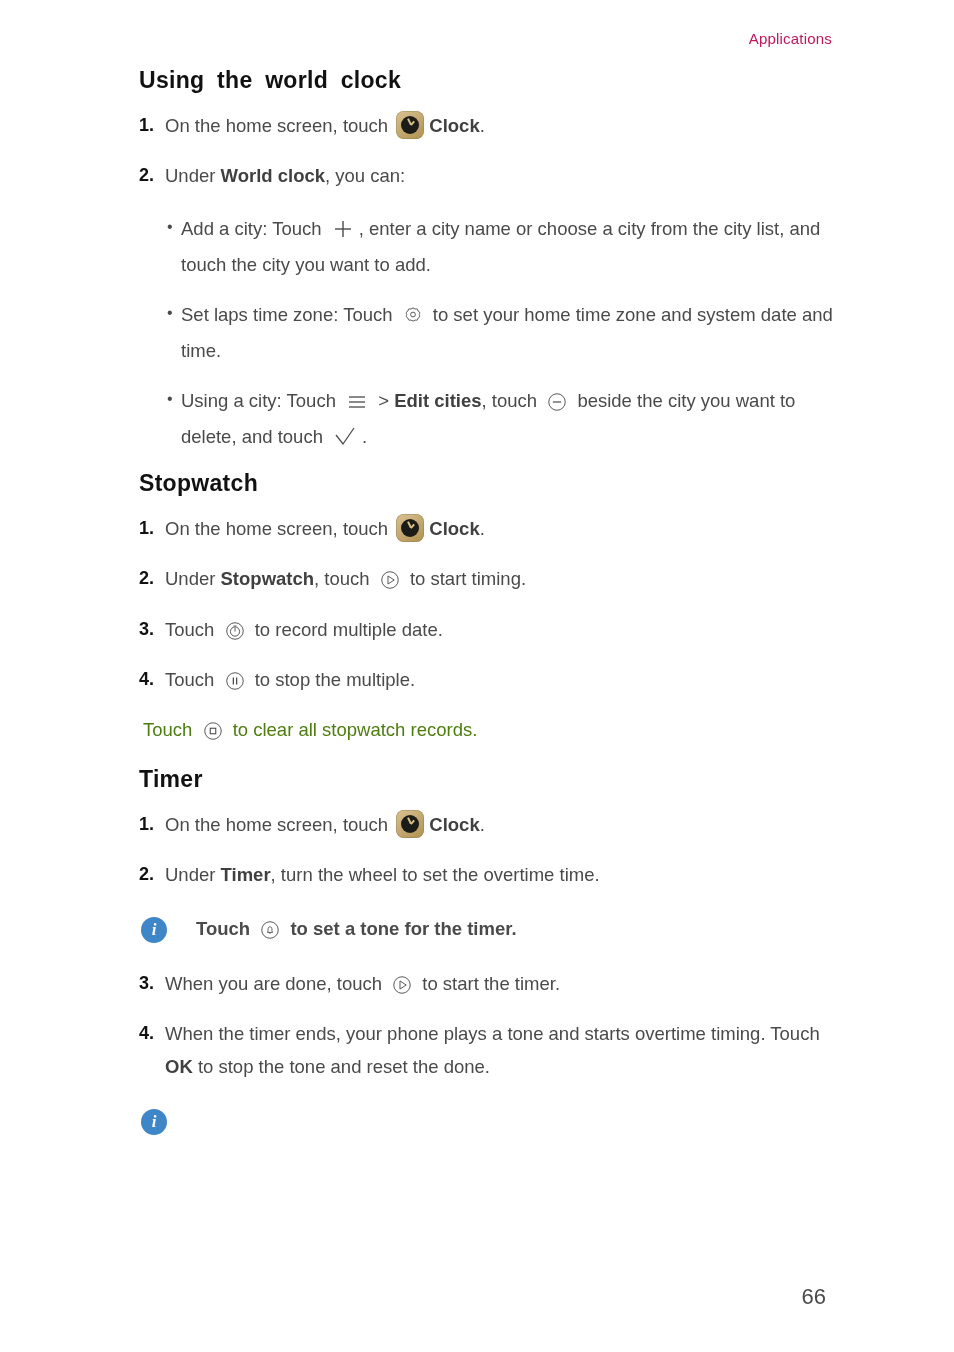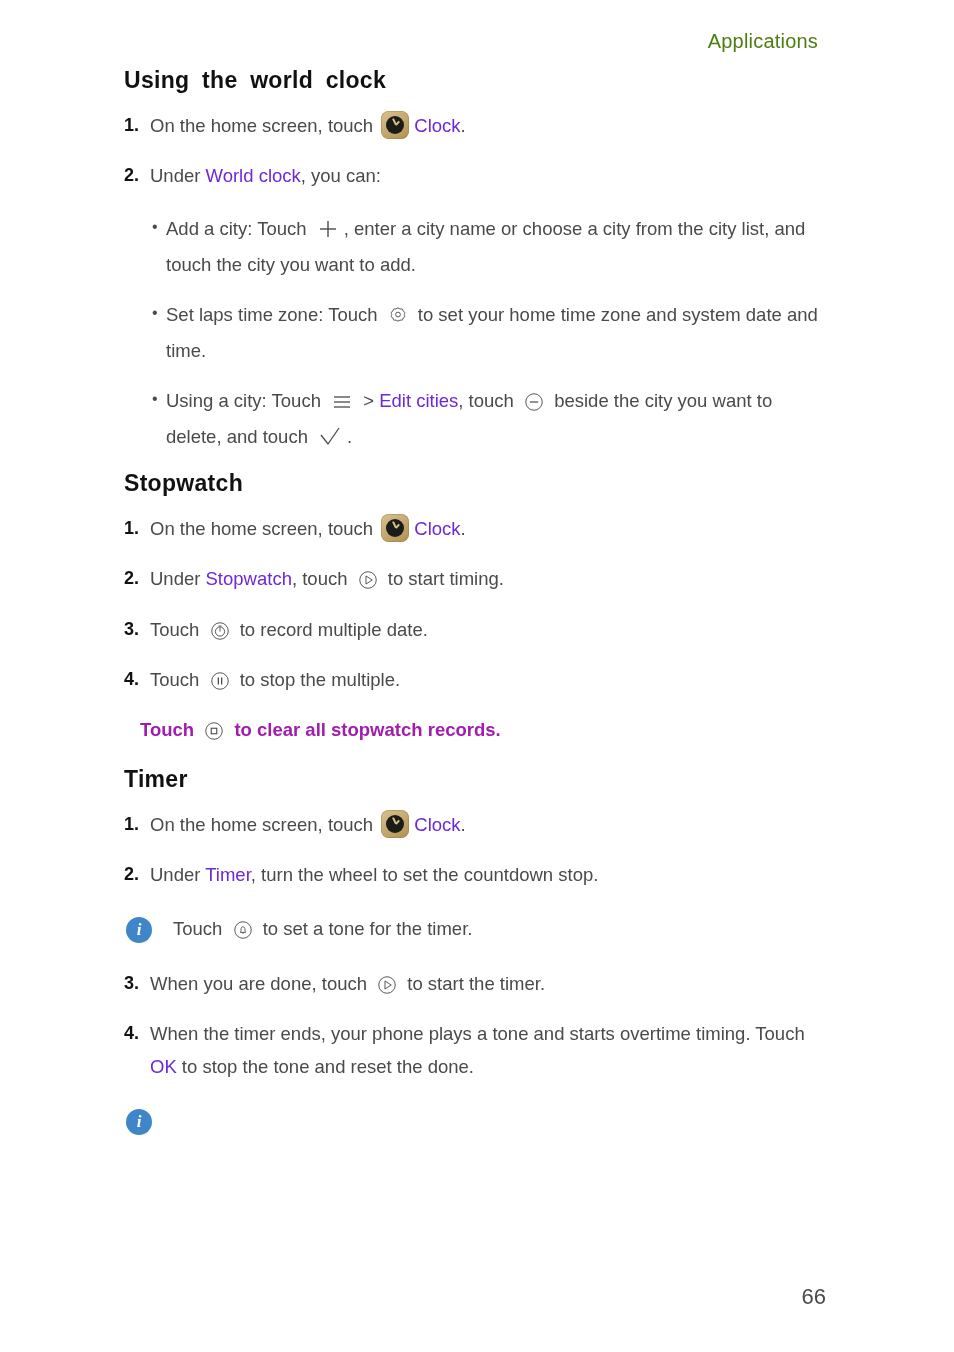--- a/index.html
+++ b/index.html
@@ -19,29 +19,29 @@
     position: relative;
     width: 954px;
     height: 1352px;
     box-sizing: border-box;
     padding: 0;
   }
   
   .running-header {
     position: absolute;
     top: 30px;
-    right: 136px;
-    font-size: 20px;
-    color: #4d7c0f;
+    right: 122px;
+    font-size: 15px;
+    color: #be185d;
     letter-spacing: 0.2px;
   }
   
   .content {
     position: absolute;
-    left: 124px;
+    left: 139px;
     top: 66px;
     width: 700px;
   }
   h2.section-title {
     font-size: 23px;
     font-weight: bold;
     color: #111111;
     margin: 0 0 14px 0;
     letter-spacing: 0.3px;
     line-height: 1.3;
@@ -67,23 +67,22 @@
     font-weight: bold;
     color: #111111;
     font-size: 18px;
   }
   .step .step-text {
     flex: 1 1 auto;
   }
   .plain-line {
     font-size: 18.5px;
     line-height: 1.75;
-    color: #a21caf;
-    margin: 0 0 18px 16px;
-    font-weight: bold;
+    color: #4d7c0f;
+    margin: 0 0 18px 4px;
   }
   
   .bullets {
     margin: 2px 0 4px 0;
     padding: 0;
   }
   .bullet {
     display: flex;
     align-items: flex-start;
     margin: 0 0 14px 0;
@@ -96,35 +95,36 @@
     flex: 0 0 auto;
     width: 14px;
     font-size: 16px;
     line-height: 1.95;
     color: #4a4a4a;
   }
   .bullet .bullet-text {
     flex: 1 1 auto;
   }
   b, strong, .bold {
-    font-weight: normal;
-    color: #6d28d9;
+    font-weight: bold;
+    color: #404040;
   }
   
   .note {
     display: flex;
     align-items: flex-start;
     margin: 22px 0 22px 0;
     padding-left: 2px;
     font-size: 18.5px;
     line-height: 1.75;
     color: #4a4a4a;
   }
   .note .note-text {
-    padding-left: 21px;
+    padding-left: 29px;
+    font-weight: bold;
   }
   .info-icon {
     flex: 0 0 auto;
     width: 26px;
     height: 26px;
     border-radius: 50%;
     background: #3f86c9;
     color: #ffffff;
     font-family: "Liberation Serif", "DejaVu Serif", serif;
     font-style: italic;
@@ -289,21 +289,21 @@
 
     <h2 class="section-title gap-before">Timer</h2>
 
     <div class="step">
       <span class="num">1.</span>
       <span class="step-text"><span>On the home screen, touch </span><span class="clock-icon ico"><span class="face"></span><span class="hand-m"></span><span class="hand-h"></span></span><b>Clock</b><span>.</span></span>
     </div>
 
     <div class="step">
       <span class="num">2.</span>
-      <span class="step-text"><span>Under </span><b>Timer</b><span>, turn the wheel to set the countdown stop.</span></span>
+      <span class="step-text"><span>Under </span><b>Timer</b><span>, turn the wheel to set the overtime time.</span></span>
     </div>
 
     <div class="note">
       <span class="info-icon">i</span>
       <span class="note-text"><span>Touch </span><span class="ico"><svg width="22" height="22" viewBox="0 0 24 24">
               <circle cx="12" cy="12" r="9" fill="none" stroke="#4a4a4a" stroke-width="1"></circle>
               <path d="M8.9 14.6h6.2c-0.9-0.6-1-1.4-1-2.4v-1.5c0-1.2-0.9-2.2-2.1-2.2s-2.1 1-2.1 2.2v1.5c0 1-0.1 1.8-1 2.4z" fill="none" stroke="#4a4a4a" stroke-width="0.95" stroke-linejoin="round"></path>
               <line x1="12" y1="14.6" x2="12" y2="16.3" stroke="#4a4a4a" stroke-width="0.95"></line>
             </svg></span><span> to set a tone for the timer.</span></span>
     </div>

